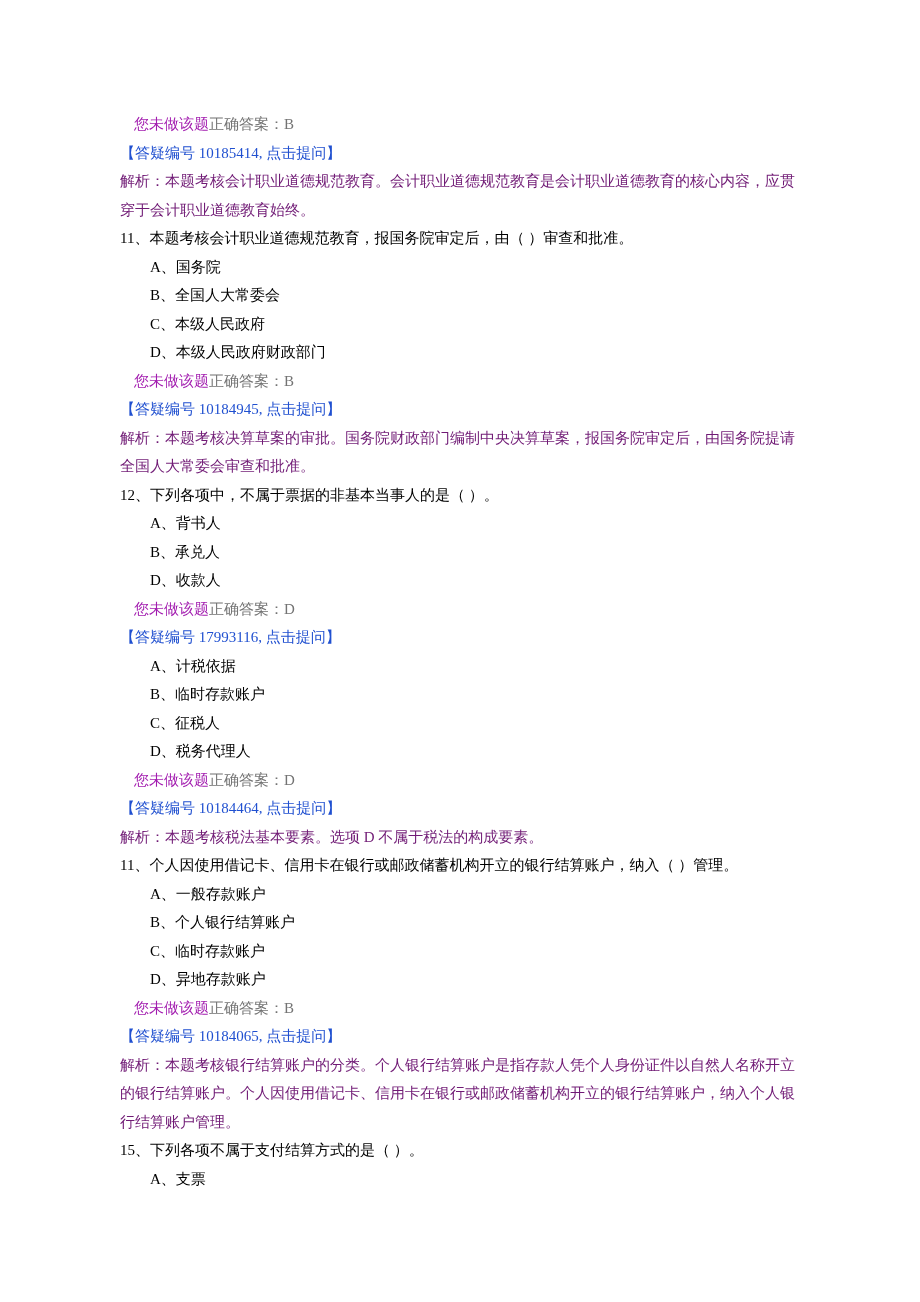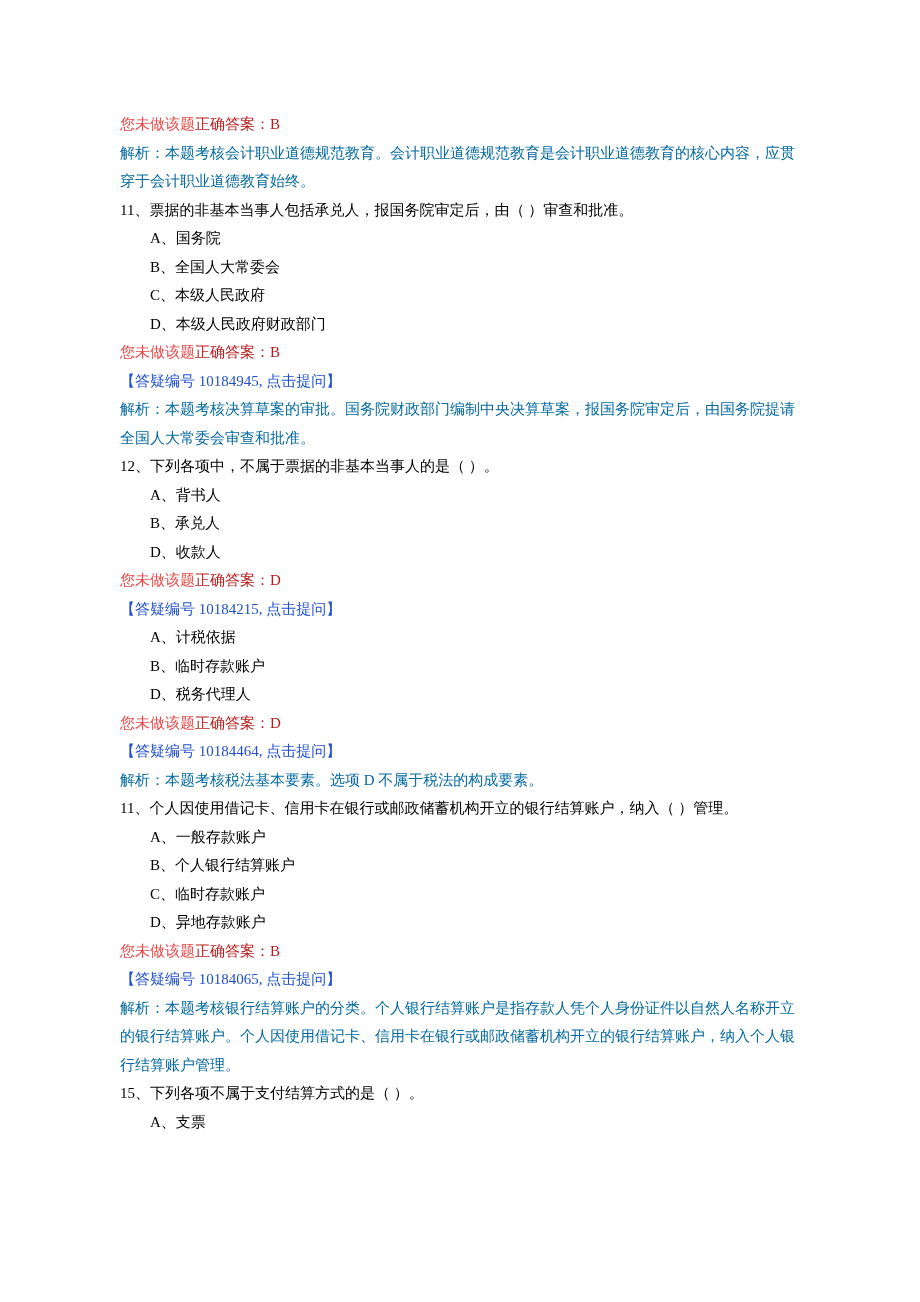--- a/index.html
+++ b/index.html
@@ -6,43 +6,46 @@
     font-family: "SimSun", "宋体", serif;
     font-size: 15px;
     line-height: 1.9;
     color: #000;
     background: #fff;
     margin: 0;
     padding: 110px 120px 60px 120px;
     width: 920px;
     box-sizing: border-box;
   }
-  .blue { color: #ef4444; }
-  .red { color: #b91c1c; }
-  .green { color: #0369a1; }
+  .blue { color: #a21caf; margin-left: 14px; }
+  .red { color: #737373; }
+  .green { color: #701a75; }
   .option { padding-left: 2em; }
   .q-block { }
   .status-line { }
   .qa-link { color: #2050d0; }
   .analysis-line { }
 </style>
 </head>
 <body>
 
 <div class="q-block">
   <div class="status-line">
     <span class="blue">您未做该题</span><span class="red"><span>正确答案：</span><span>B</span></span>
   </div>
+  <div class="qa-link">
+    <span>【答疑编号 </span><span>10185414</span><span>, 点击提问】</span>
+  </div>
   <div class="analysis-line green">
     <span>解析：</span><span>本题考核会计职业道德规范教育。会计职业道德规范教育是会计职业道德教育的核心内容，应贯穿于会计职业道德教育始终。</span>
   </div>
 </div>
 
 <div class="q-block">
-  <div><span>11</span>、<span>票据的非基本当事人包括承兑人，报国务院审定后，由（ ）审查和批准。</span></div>
+  <div><span>11</span>、<span>本题考核会计职业道德规范教育，报国务院审定后，由（ ）审查和批准。</span></div>
   <div class="option">A、国务院</div>
   <div class="option">B、全国人大常委会</div>
   <div class="option">C、本级人民政府</div>
   <div class="option">D、本级人民政府财政部门</div>
   <div class="status-line">
     <span class="blue">您未做该题</span><span class="red"><span>正确答案：</span><span>B</span></span>
   </div>
   <div class="qa-link">
     <span>【答疑编号 </span><span>10184945</span><span>, 点击提问】</span>
   </div>
@@ -53,27 +56,28 @@
 
 <div class="q-block">
   <div><span>12</span>、<span>下列各项中，不属于票据的非基本当事人的是（ ）。</span></div>
   <div class="option">A、背书人</div>
   <div class="option">B、承兑人</div>
   <div class="option">D、收款人</div>
   <div class="status-line">
     <span class="blue">您未做该题</span><span class="red"><span>正确答案：</span><span>D</span></span>
   </div>
   <div class="qa-link">
-    <span>【答疑编号 </span><span>10184215</span><span>, 点击提问】</span>
+    <span>【答疑编号 </span><span>17993116</span><span>, 点击提问】</span>
   </div>
 </div>
 
 <div class="q-block">
   <div class="option">A、计税依据</div>
   <div class="option">B、临时存款账户</div>
+  <div class="option">C、征税人</div>
   <div class="option">D、税务代理人</div>
   <div class="status-line">
     <span class="blue">您未做该题</span><span class="red"><span>正确答案：</span><span>D</span></span>
   </div>
   <div class="qa-link">
     <span>【答疑编号 </span><span>10184464</span><span>, 点击提问】</span>
   </div>
   <div class="analysis-line green">
     <span>解析：</span><span>本题考核税法基本要素。选项 D 不属于税法的构成要素。</span>
   </div>

